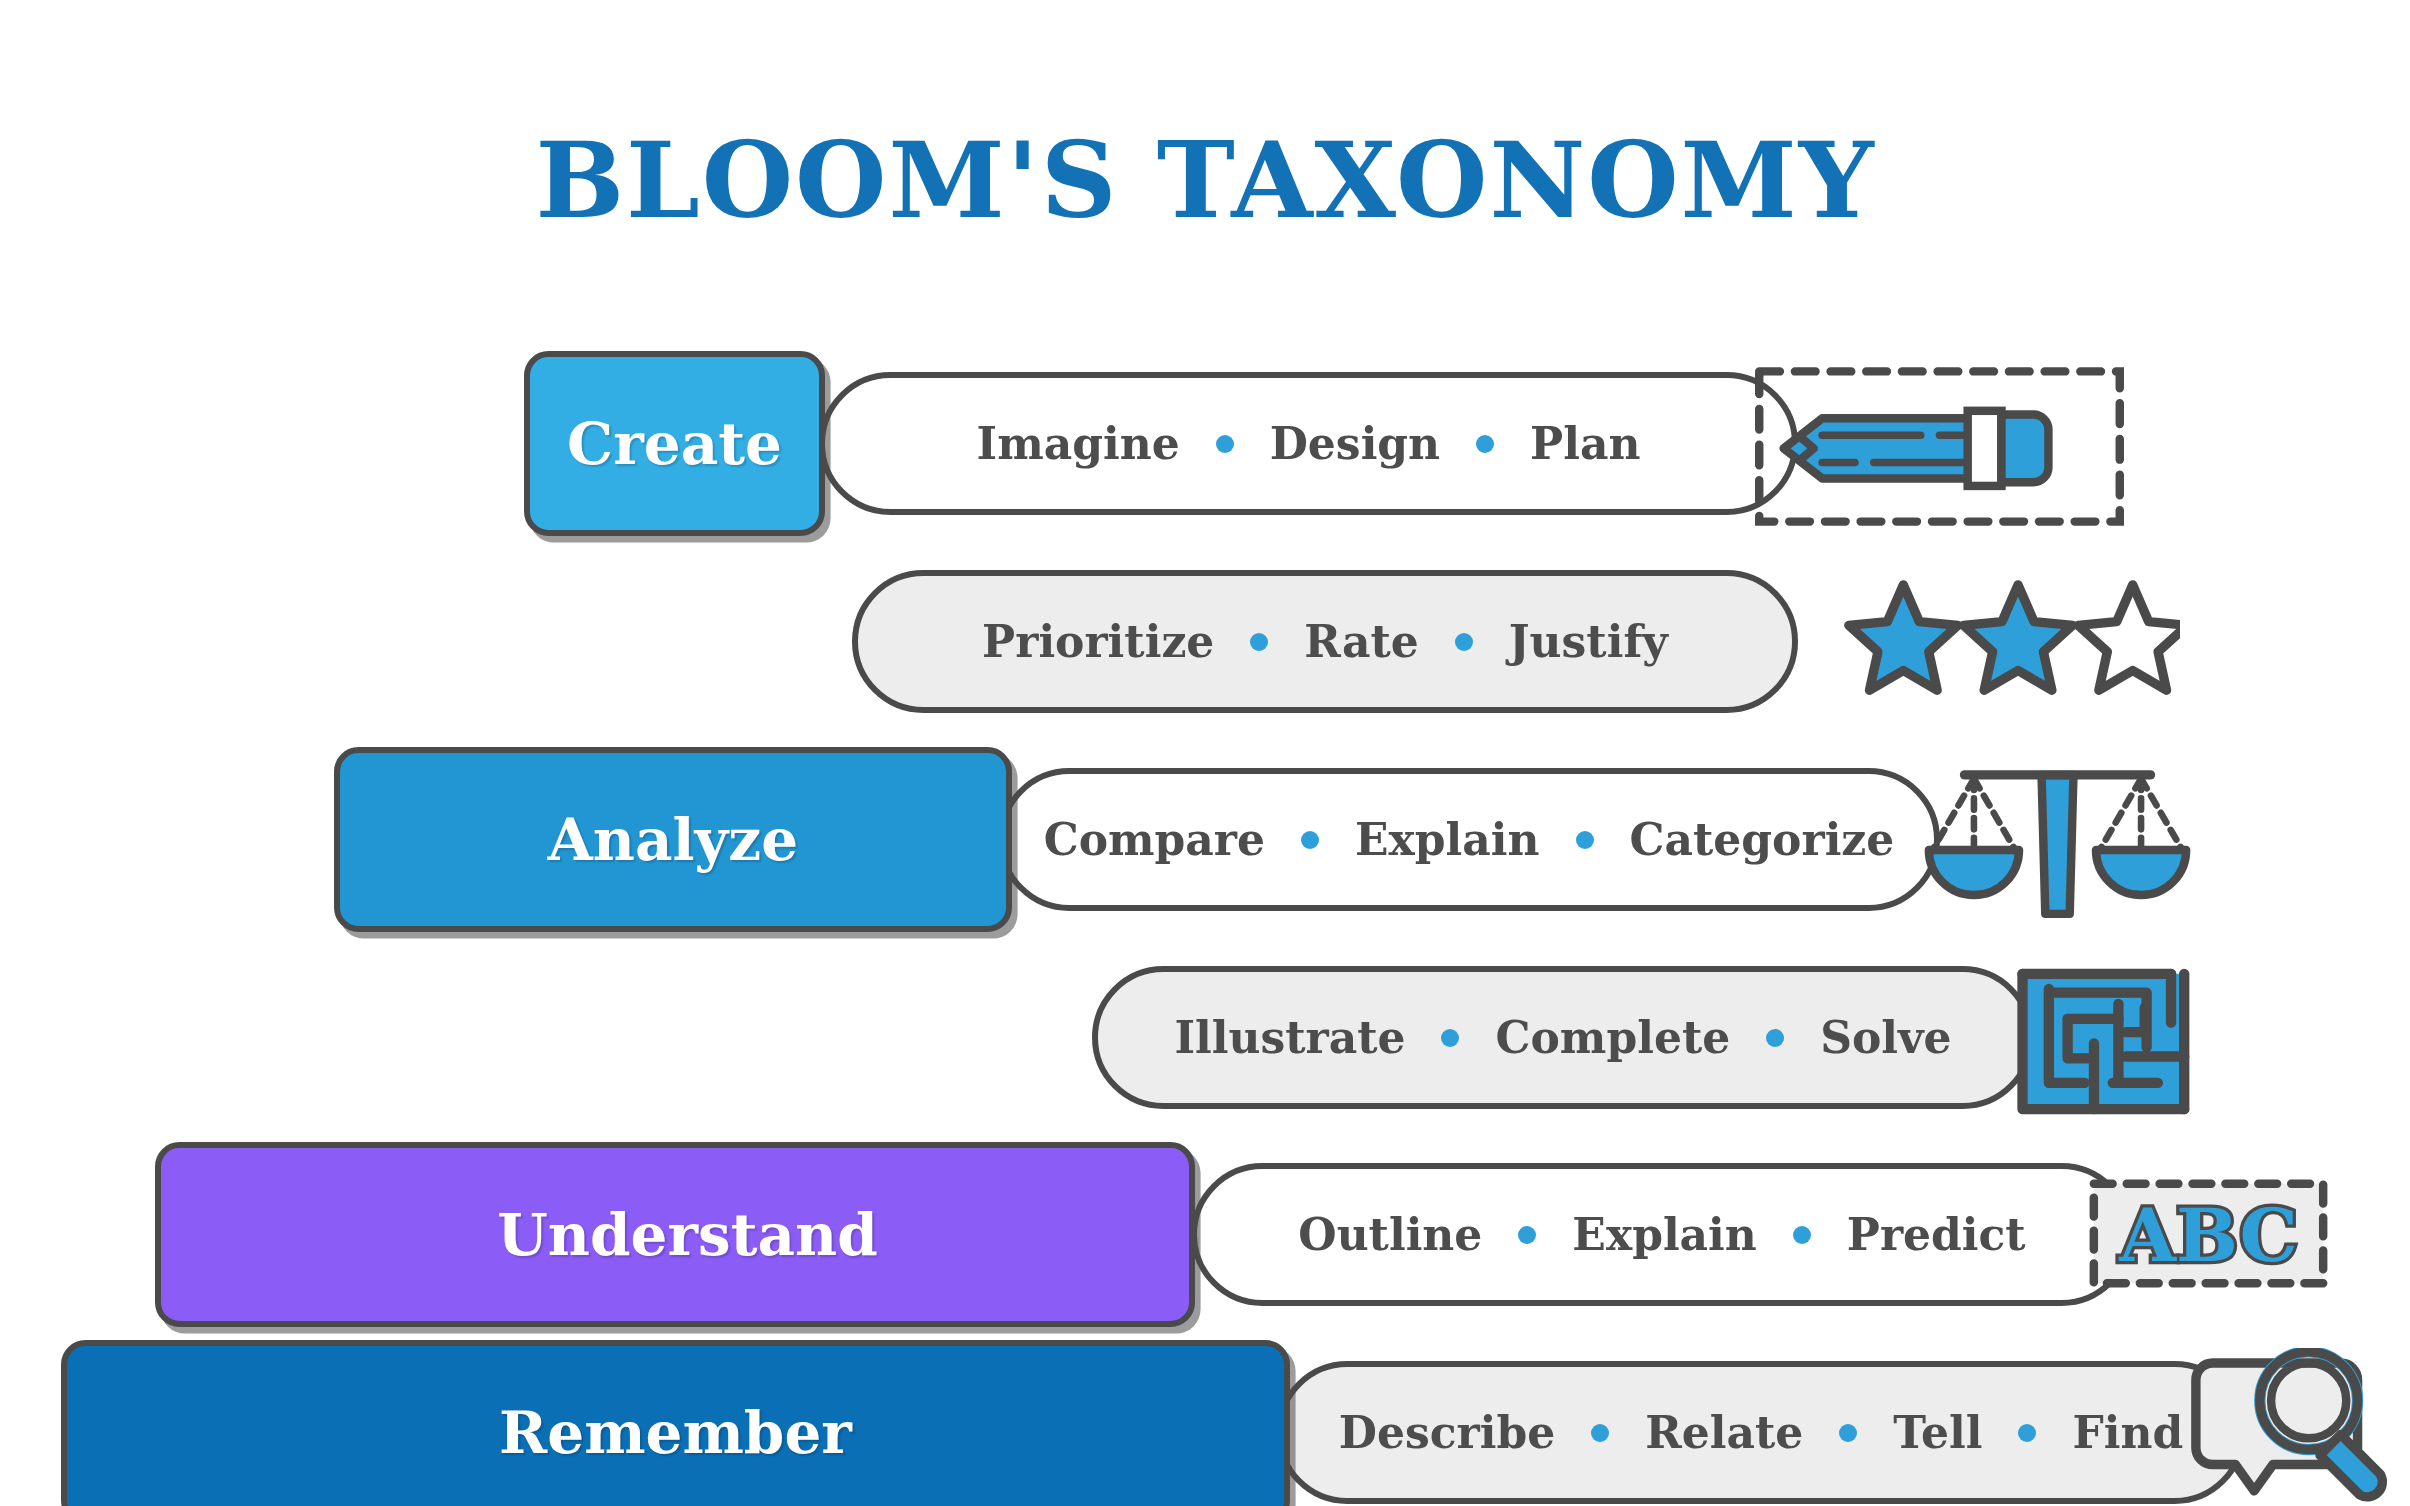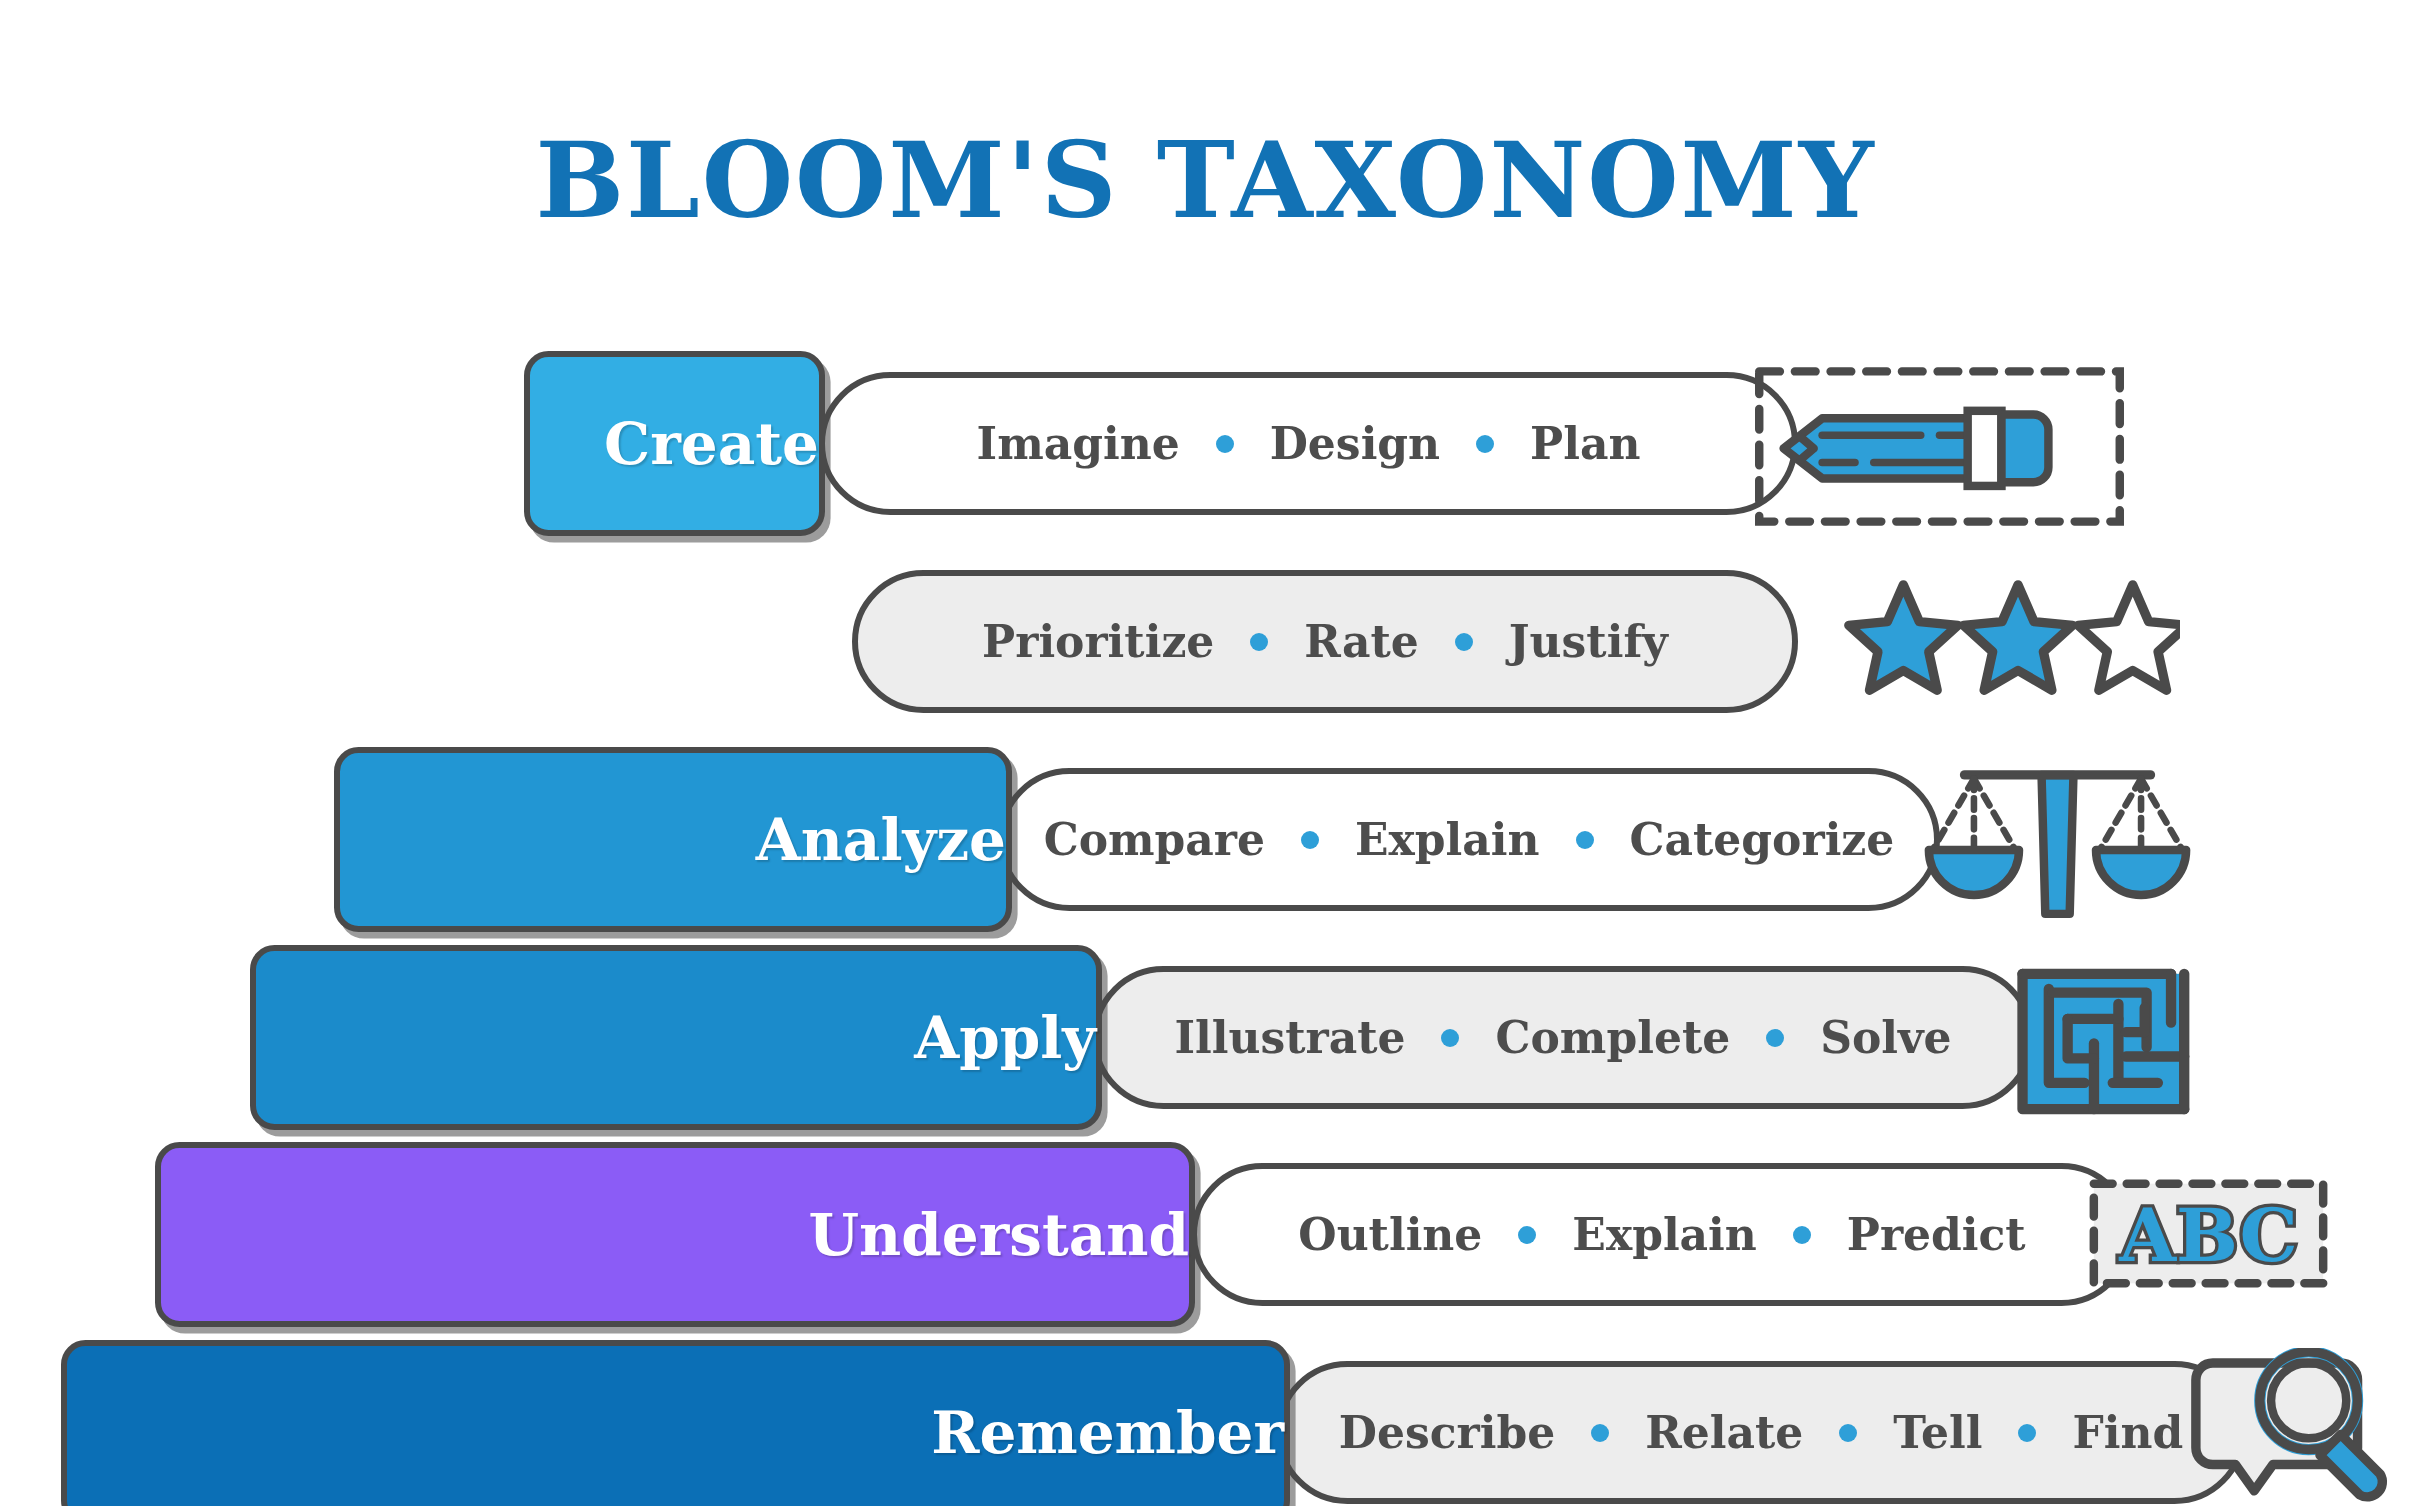--- a/index.html
+++ b/index.html
@@ -83,21 +83,21 @@
 
   .icon-wrap{
     position:absolute;
     display:flex;
     align-items:center;
     justify-content:flex-start;
     z-index:4;
   }
 
   
-  .zs{z-index:5;justify-content:flex-end;}
+  .zs{z-index:5;}
 </style>
 </head>
 <body>
 
 <div id="stage">
 
   <div class="title">BLOOM'S TAXONOMY</div>
 
   <div class="row" style="top:315px;">
     <div class="pill" style="left:819px;width:979px;top:21px;background:#ffffff;">
@@ -189,23 +189,20 @@
 
   <div class="row" style="top:909px;">
     <div class="pill" style="left:1092px;width:942px;top:21px;background:#ededed;">
       <div class="pill-text">
         <span>Illustrate</span>
         <span class="dot"></span>
         <span>Complete</span>
         <span class="dot"></span>
         <span>Solve</span>
       </div>
-    </div>
-    <div class="step zs" style="left:250px;width:852px;background:#1B8BCB;">
-      <span class="step-label">Apply</span>
     </div>
     <div class="icon-wrap" style="left:2015px;top:21px;width:188px;height:151px;">
       <svg width="188" height="151" viewBox="0 0 200 160">
         <rect x="8" y="8" width="172" height="144" fill="#2E9FD8"></rect>
         <g fill="none" stroke="#4a4a4a" stroke-width="11" stroke-linecap="round" stroke-linejoin="round">
           <polyline points="8,8 8,152 180,152"></polyline>
           <polyline points="8,8 166,8"></polyline>
           <polyline points="166,8 166,60"></polyline>
           <polyline points="36,24 36,124 74,124"></polyline>
           <polyline points="40,28 140,28 140,86"></polyline>

